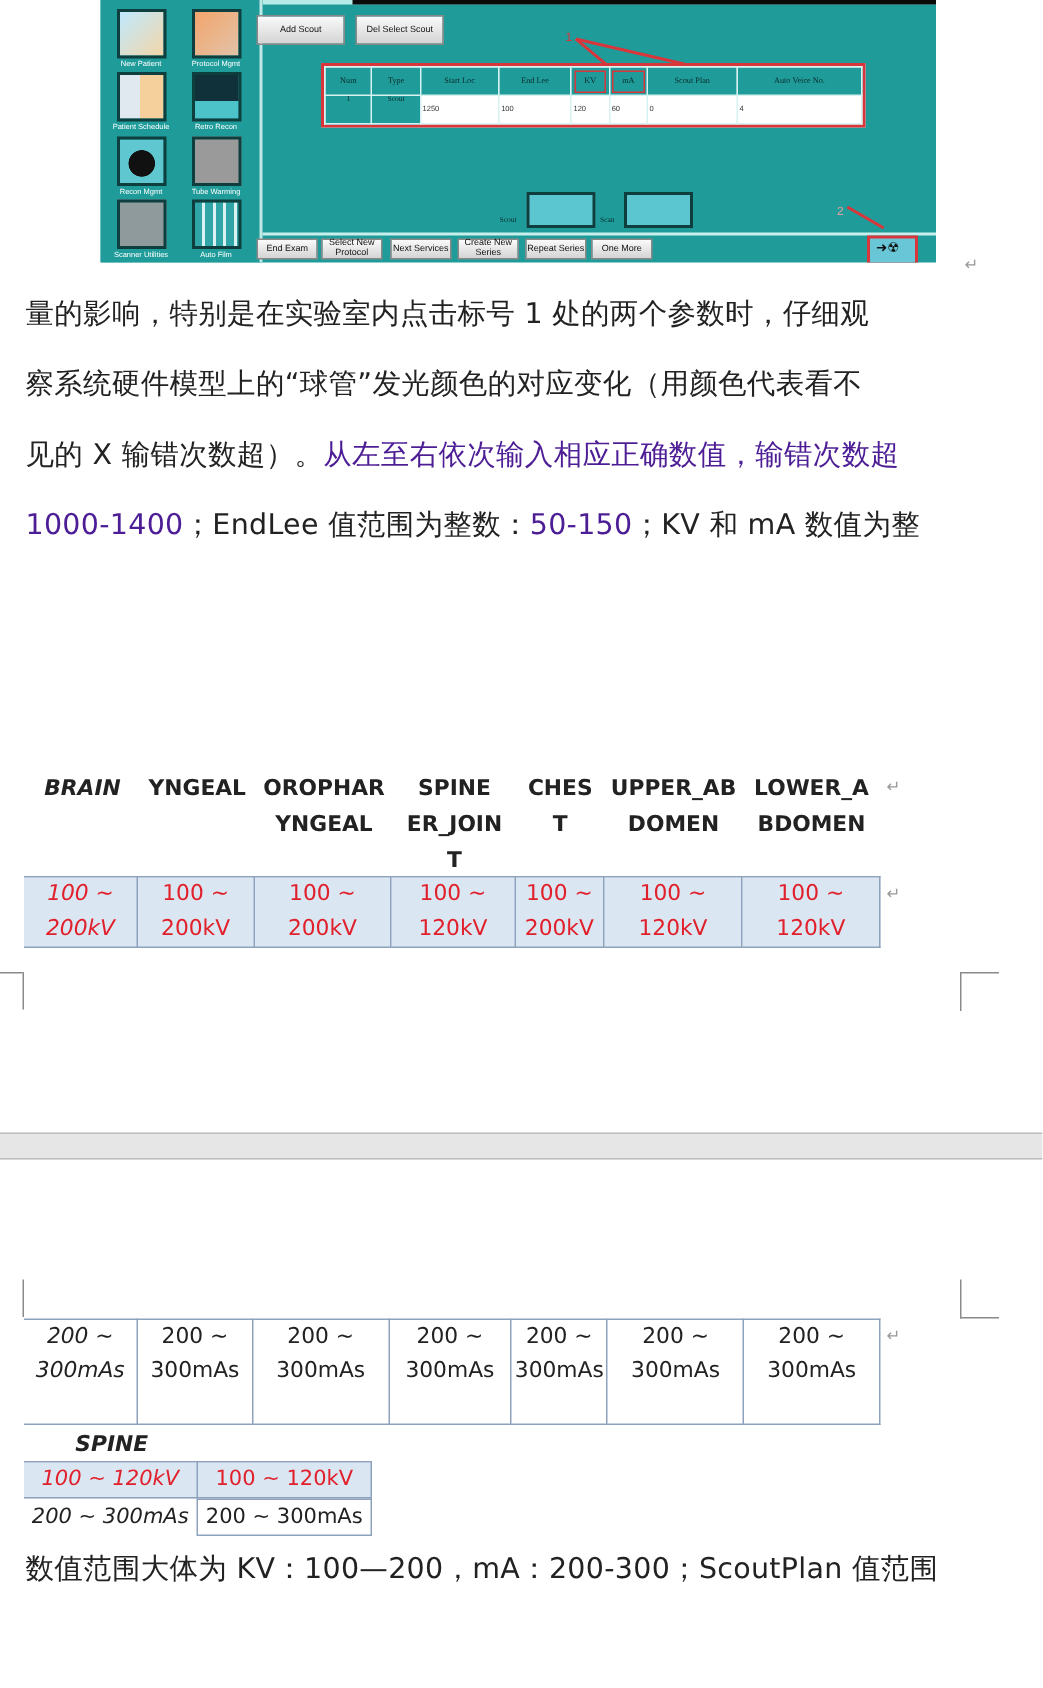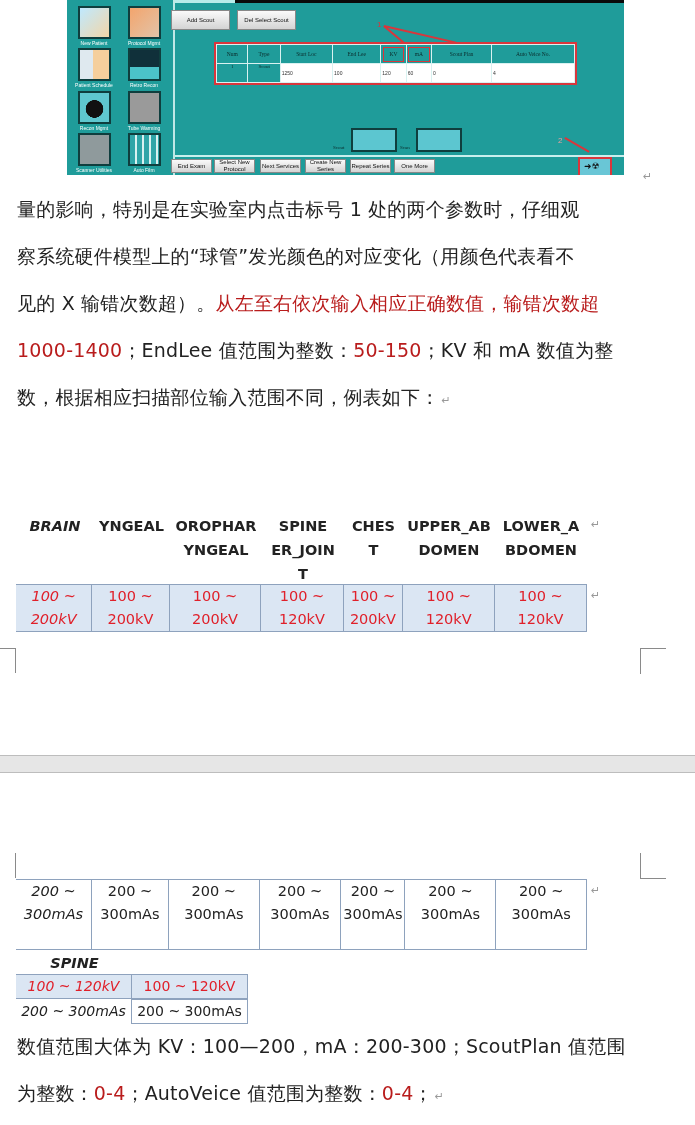--- a/index.html
+++ b/index.html
@@ -33,21 +33,21 @@
   .hl-box { outline:1.5px solid #d9363c; outline-offset:-3px; }
   .annot { position:absolute; font-family:"Liberation Sans",sans-serif; font-size:8px; color:#d9363c; }
   .arrow { position:absolute; height:1.5px; background:#d9363c; transform-origin:left center; }
   .scan-icon { position:absolute; width:42px; height:20px; background:#5cc6d0; border:2px solid #0f3e3e; }
   .scan-label { position:absolute; font-family:"Liberation Serif",serif; font-size:5px; color:#0b2b2b; }
   .bottom-sep { position:absolute; left:108px; top:155px; width:449px; height:2px; background:#c9efed; }
   .go-btn { position:absolute; left:511px; top:157px; width:30px; height:16px; background:#69c6d6; border:2px solid #d9363c; }
 
   
   .para { position:absolute; left:17px; width:640px; font-size:19px; line-height:47px; color:#222; letter-spacing:0.2px; }
-  .red { color:#b91c1c; }
+  .red { color:#4c1d95; }
   .mark { color:#999; font-size:11px; margin-left:2px; }
 
   
   .bp-head { position:absolute; font-size:14.5px; font-weight:bold; color:#222; text-align:center; line-height:24px; }
   .bp-head.it { font-style:italic; }
   .grid { position:absolute; border-collapse:collapse; font-size:14.5px; line-height:23px; }
   .grid td { border:1px solid #8ea2bd; text-align:center; vertical-align:top; padding:0 2px; }
   .grid td.first { border-left:none; font-style:italic; }
   .grid.kv td { background:#dbe6f3; color:#e0202a; }
   .grid.mas td { background:#fff; color:#222; }
@@ -149,21 +149,20 @@
     <span style="position:absolute;left:4px;top:2px;font-size:9px;color:#111;">➜☢</span>
   </div>
 </div>
 <span class="mark" style="position:absolute;left:641px;top:170px">↵</span>
 
 <div class="para" style="top:186px">
   <div>量的影响，特别是在实验室内点击标号 1 处的两个参数时，仔细观</div>
   <div>察系统硬件模型上的“球管”发光颜色的对应变化（用颜色代表看不</div>
   <div><span>见的 X 输错次数超）。</span><span class="red">从左至右依次输入相应正确数值，输错次数超</span></div>
   <div><span class="red">1000-1400</span><span>；EndLee 值范围为整数：</span><span class="red">50-150</span><span>；KV 和 mA 数值为整</span></div>
-  <div><span>数，根据相应扫描部位输入范围不同，例表如下：</span><span class="mark">↵</span></div>
 </div>
 
 <div class="bp-head it" style="left:17px;top:514px;width:76px">
     <div>BRAIN</div>
   </div>
 <div class="bp-head" style="left:93px;top:514px;width:77px">
     <div>YNGEAL</div>
   </div>
 <div class="bp-head" style="left:170px;top:514px;width:92px">
     <div>OROPHAR</div>
@@ -239,14 +238,13 @@
   <tbody>
       <tr style="height:24px">
     <td class="first" style="width:112px;vertical-align:middle;border-top:none;border-bottom:none">200 ~ 300mAs</td>
     <td style="width:112px;vertical-align:middle">200 ~ 300mAs</td>
   </tr>
 </tbody>
   </table>
 
 <div class="para" style="top:1023px">
   <div>数值范围大体为 KV：100—200，mA：200-300；ScoutPlan 值范围</div>
-  <div><span>为整数：</span><span class="red">0-4</span><span>；AutoVeice 值范围为整数：</span><span class="red">0-4</span><span>；</span><span class="mark">↵</span></div>
 </div>
 
 </body></html>

